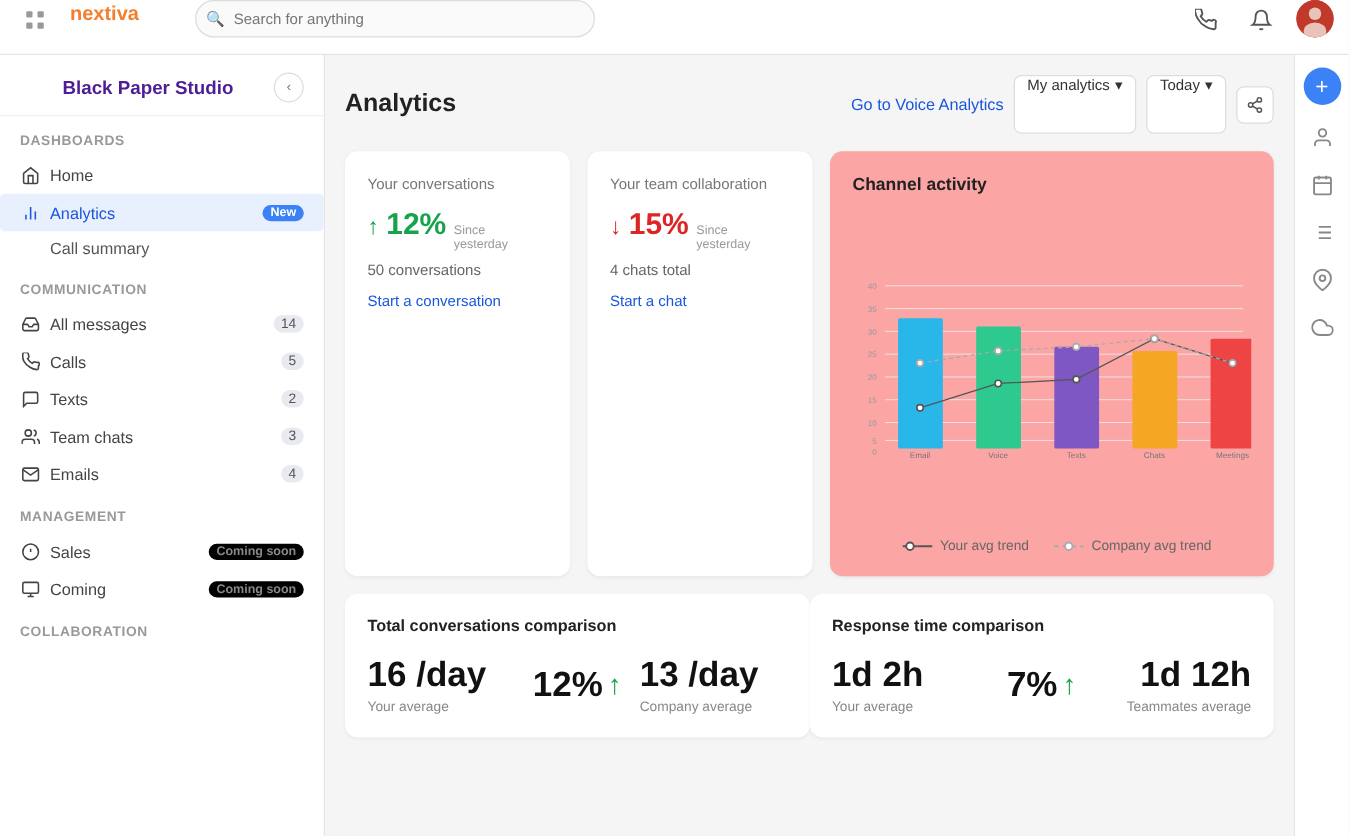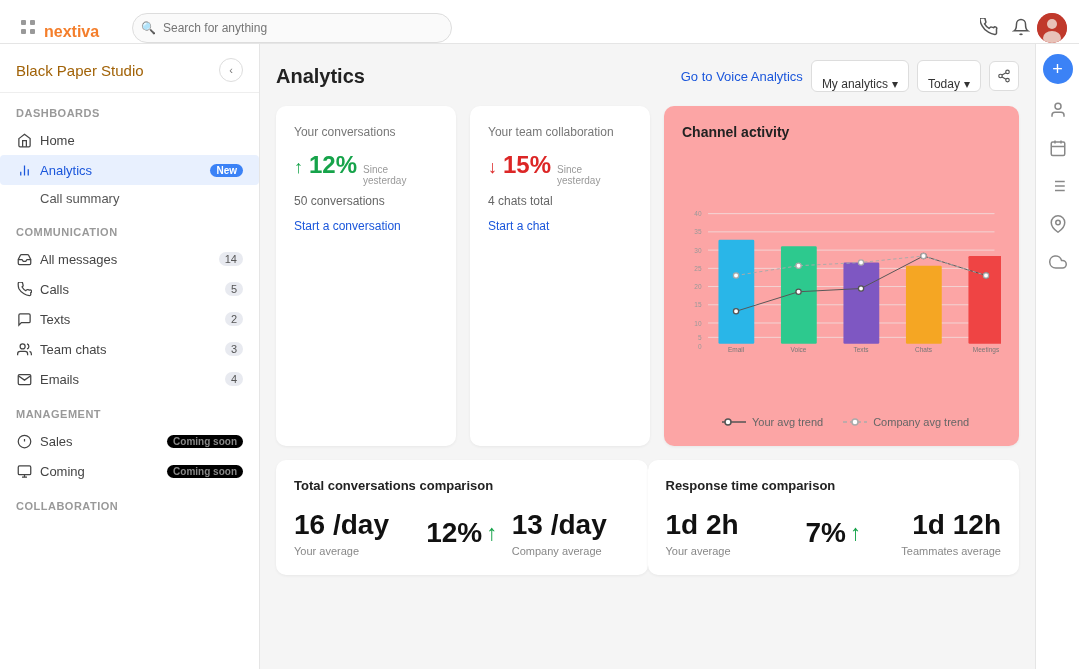--- a/index.html
+++ b/index.html
@@ -1,35 +1,35 @@
 <!DOCTYPE html>
 <html><head>
   <meta charset="utf-8">
   <style>
     * { box-sizing: border-box; margin: 0; padding: 0; }
     body { font-family: -apple-system, BlinkMacSystemFont, 'Segoe UI', sans-serif; font-size: 13px; background: #f5f5f5; color: #333; display: flex; flex-direction: column; height: 669px; width: 1079px; overflow: hidden; }
 
     
-    .top-nav { height: 44px; background: #fff; border-bottom: 1px solid #e5e5e5; display: flex; align-items: flex-end; padding: 0 12px; flex-shrink: 0; text-decoration: underline; }
+    .top-nav { height: 44px; background: #fff; border-bottom: 1px solid #e5e5e5; display: flex; align-items: flex-start; padding: 0 12px; gap: 12px; flex-shrink: 0; text-decoration: underline; }
     .nav-logo { display: flex; align-items: center; gap: 6px; margin-right: 8px; }
     .nav-logo svg { width: 80px; height: 22px; }
     .top-nav-search { flex: 1; max-width: 320px; position: relative; }
     .top-nav-search input { width: 100%; height: 30px; border: 1px solid #ddd; border-radius: 15px; padding: 0 12px 0 30px; font-size: 12px; color: #666; background: #fafafa; outline: none; }
     .search-icon-wrap { position: absolute; left: 9px; top: 50%; transform: translateY(-50%); color: #aaa; font-size: 12px; }
     .nav-spacer { flex: 1; }
     .nav-icon-btn { width: 32px; height: 32px; border: none; background: none; cursor: pointer; display: flex; align-items: center; justify-content: center; color: #555; font-size: 16px; border-radius: 50%; }
     .nav-avatar { width: 30px; height: 30px; border-radius: 50%; background: #c44; display: flex; align-items: center; justify-content: center; overflow: hidden; cursor: pointer; }
 
     
     .main-layout { display: flex; flex: 1; overflow: hidden; }
 
     
     .sidebar { width: 260px; background: #fff; border-right: 1px solid #e5e5e5; display: flex; flex-direction: column; overflow-y: auto; flex-shrink: 0; }
     .sidebar-header { padding: 14px 16px 10px; display: flex; align-items: center; justify-content: space-between; border-bottom: 1px solid #eee; }
-    .sidebar-title { font-size: 15px; font-weight: 400; color: #a16207; }
+    .sidebar-title { font-size: 15px; font-weight: 700; color: #4c1d95; margin-left: 34px; }
     .sidebar-collapse { width: 24px; height: 24px; border: 1px solid #ddd; border-radius: 50%; background: #fff; cursor: pointer; display: flex; align-items: center; justify-content: center; color: #777; font-size: 11px; }
     .sidebar-section-label { font-size: 11px; font-weight: 600; color: #999; text-transform: uppercase; padding: 14px 16px 6px; letter-spacing: 0.5px; }
     .sidebar-item { display: flex; align-items: center; padding: 7px 16px; cursor: pointer; border-radius: 4px; gap: 8px; color: #444; font-size: 13px; }
     .sidebar-item.active { background: #e8f0fe; color: #1a56db; }
     .sidebar-item-icon { width: 16px; height: 16px; display: flex; align-items: center; justify-content: center; flex-shrink: 0; color: inherit; }
     .sidebar-item-label { flex: 1; }
     .sidebar-badge { background: #e8eaf0; color: #555; font-size: 11px; padding: 1px 6px; border-radius: 10px; font-weight: 500; }
     .badge-new { background: #3b82f6; color: #fff; font-size: 10px; padding: 1px 6px; border-radius: 10px; font-weight: 600; margin-left: 4px; }
     .badge-soon { background: #000000; color: #888; font-size: 10px; padding: 1px 6px; border-radius: 10px; font-weight: 700; margin-left: 4px; text-align: right; }
     .sidebar-sub-item { padding: 6px 16px 6px 40px; cursor: pointer; color: #555; font-size: 13px; }
@@ -38,21 +38,21 @@
     .right-sidebar { width: 44px; background: #fff; border-left: 1px solid #e5e5e5; display: flex; flex-direction: column; align-items: center; padding: 10px 0; gap: 6px; flex-shrink: 0; }
     .right-icon { width: 32px; height: 32px; display: flex; align-items: center; justify-content: center; border-radius: 6px; cursor: pointer; color: #888; font-size: 16px; }
     .add-btn { width: 30px; height: 30px; background: #3b82f6; border-radius: 50%; display: flex; align-items: center; justify-content: center; cursor: pointer; color: #fff; font-size: 18px; font-weight: 300; margin-bottom: 4px; }
 
     
     .content { flex: 1; overflow-y: auto; padding: 16px; background: #f5f5f5; }
     .content-header { display: flex; align-items: center; margin-bottom: 14px; }
     .content-title { font-size: 20px; font-weight: 600; color: #222; flex: 1; }
     .header-actions { display: flex; align-items: center; gap: 8px; }
     .voice-analytics-link { color: #1a56db; font-size: 13px; cursor: pointer; text-decoration: none; font-weight: 500; }
-    .header-btn { height: 32px; padding: 0 10px; border: 1px solid #ddd; background: #fff; border-radius: 6px; cursor: pointer; font-size: 12px; color: #333; display: flex; align-items: flex-end; gap: 4px; }
+    .header-btn { height: 47px; padding: 0 10px; border: 1px solid #ddd; background: #fff; border-radius: 6px; cursor: pointer; font-size: 12px; color: #333; display: flex; align-items: flex-start; gap: 4px; }
     .share-btn { width: 30px; height: 30px; border: 1px solid #ddd; background: #fff; border-radius: 6px; cursor: pointer; display: flex; align-items: center; justify-content: center; color: #555; }
 
     
     .cards-row { display: flex; gap: 14px; margin-bottom: 14px; }
     .stat-card { background: #fff; border-radius: 10px; padding: 18px; flex: 0 0 180px; box-shadow: 0 1px 3px rgba(0,0,0,0.06); }
     .stat-card-title { font-size: 12px; color: #777; margin-bottom: 10px; line-height: 1.4; }
     .stat-value-row { display: flex; align-items: baseline; gap: 6px; margin-bottom: 8px; }
     .stat-percent { font-size: 24px; font-weight: 700; }
     .stat-percent.up { color: #16a34a; }
     .stat-percent.down { color: #dc2626; }

